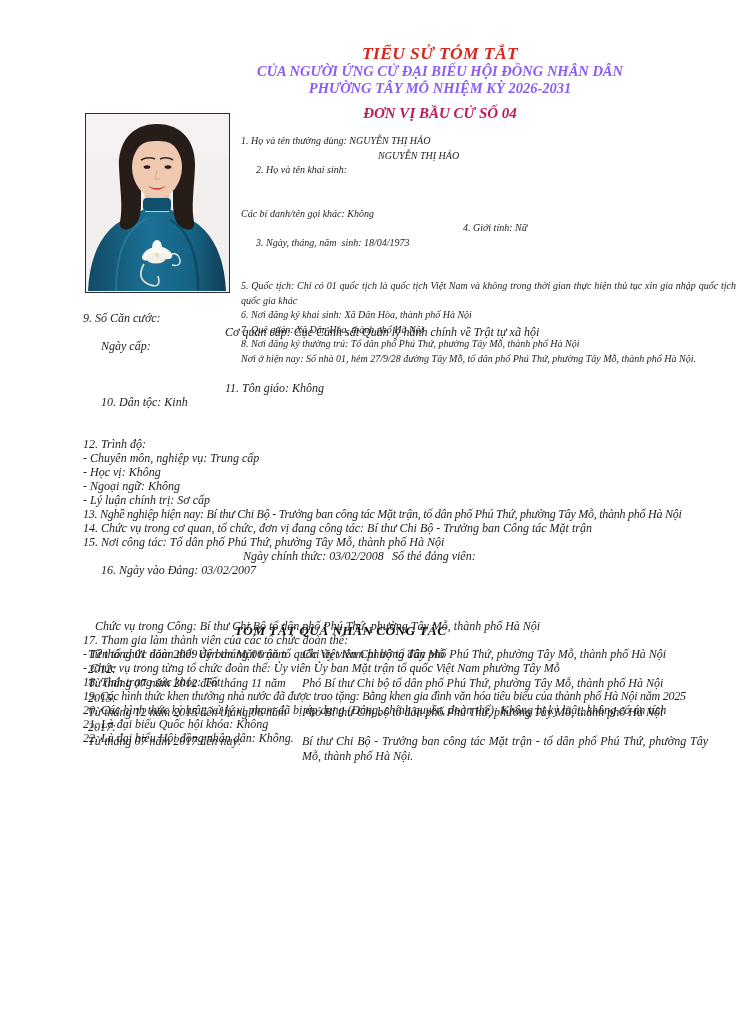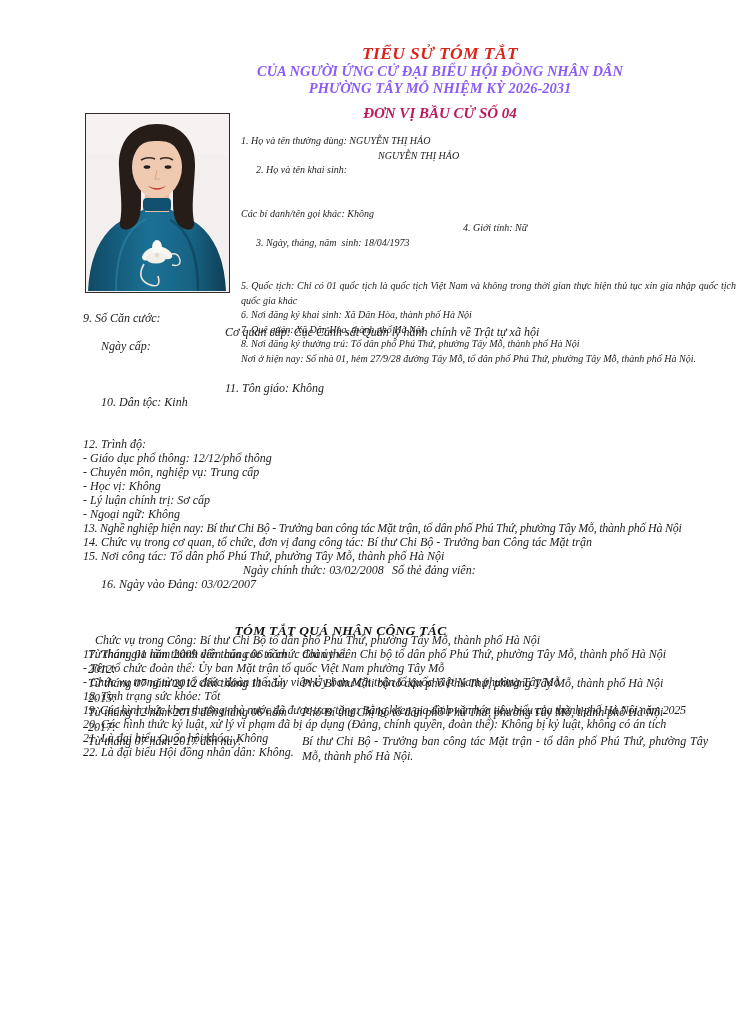--- a/index.html
+++ b/index.html
@@ -124,25 +124,24 @@
     <div class="line">9. Số Căn cước:</div>
     <div class="line rel">
       <span>Ngày cấp:</span>
       <span class="abs" style="left:142px">Cơ quan cấp: Cục Cảnh sát Quản lý hành chính về Trật tự xã hội</span>
     </div>
     <div class="line rel">
       <span>10. Dân tộc: Kinh</span>
       <span class="abs" style="left:142px">11. Tôn giáo: Không</span>
     </div>
     <div class="line">12. Trình độ:</div>
-    <div class="line">- Giáo dục phổ thông: 12/12/phổ thông</div>
     <div class="line">- Chuyên môn, nghiệp vụ: Trung cấp</div>
     <div class="line">- Học vị: Không</div>
+    <div class="line">- Ngoại ngữ: Không</div>
     <div class="line">- Lý luận chính trị: Sơ cấp</div>
-    <div class="line">- Ngoại ngữ: Không</div>
     <div class="line tight">13. Nghề nghiệp hiện nay: Bí thư Chi Bộ - Trưởng ban công tác Mặt trận, tổ dân phố Phú Thứ, phường Tây Mỗ, thành phố Hà Nội</div>
     <div class="line">14. Chức vụ trong cơ quan, tổ chức, đơn vị đang công tác: Bí thư Chi Bộ - Trưởng ban Công tác Mặt trận</div>
     <div class="line">15. Nơi công tác: Tổ dân phố Phú Thứ, phường Tây Mỗ, thành phố Hà Nội</div>
     <div class="line rel">
       <span>16. Ngày vào Đảng: 03/02/2007</span>
       <span class="abs" style="left:160px">Ngày chính thức: 03/02/2008</span>
       <span class="abs" style="left:309px">Số thẻ đảng viên:</span>
     </div>
     <div class="line indent">Chức vụ trong Công: Bí thư Chi Bộ tổ dân phố Phú Thứ, phường Tây Mỗ, thành phố Hà Nội</div>
     <div class="line">17. Tham gia làm thành viên của các tổ chức đoàn thể:</div>

